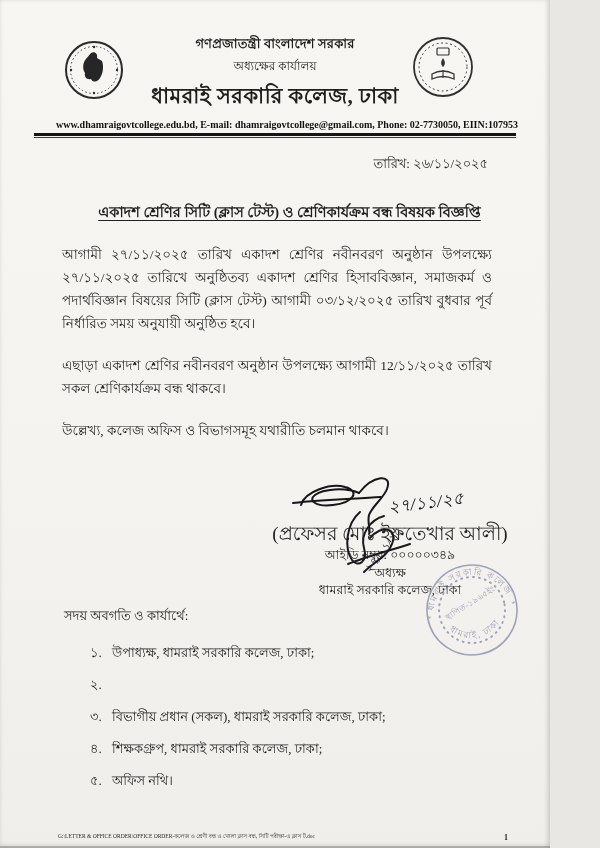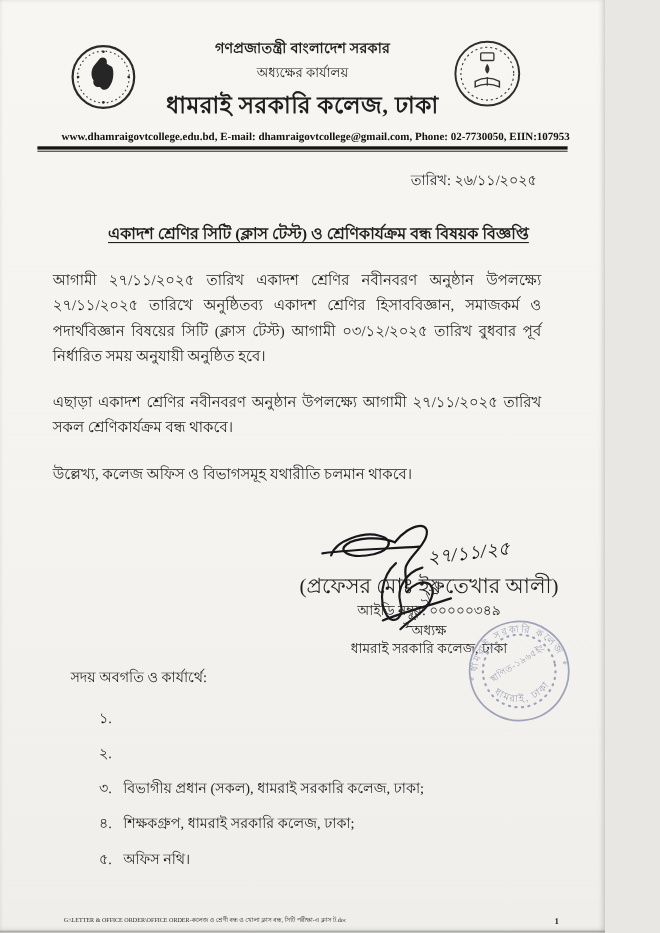--- a/index.html
+++ b/index.html
@@ -46,21 +46,21 @@
   }
   .notice-title{
     margin-top:26px;
     text-align:center;
     font-size:14.5px;
     font-weight:700;
     text-decoration:underline;
     text-underline-offset:3px;
     padding-left:29px;
   }
-  .body-text{ padding:0 58px 0 48px; }
+  .body-text{ padding:0 58px 0 62px; }
   .body-text p{
     margin-top:19px;
     font-size:13.5px;
     line-height:1.7;
     text-align:justify;
   }
   
   .sig-block{
     position:relative;
     width:240px;
@@ -137,21 +137,21 @@
   </div>
 
   <div class="header-rule"></div>
 
   <div class="date-line">তারিখ: ২৬/১১/২০২৫</div>
 
   <div class="notice-title">একাদশ শ্রেণির সিটি (ক্লাস টেস্ট) ও শ্রেণিকার্যক্রম বন্ধ বিষয়ক বিজ্ঞপ্তি</div>
 
   <div class="body-text">
     <p>আগামী ২৭/১১/২০২৫ তারিখ একাদশ শ্রেণির নবীনবরণ অনুষ্ঠান উপলক্ষ্যে ২৭/১১/২০২৫ তারিখে অনুষ্ঠিতব্য একাদশ শ্রেণির হিসাববিজ্ঞান, সমাজকর্ম ও পদার্থবিজ্ঞান বিষয়ের সিটি (ক্লাস টেস্ট) আগামী ০৩/১২/২০২৫ তারিখ বুধবার পূর্ব নির্ধারিত সময় অনুযায়ী অনুষ্ঠিত হবে।</p>
-    <p>এছাড়া একাদশ শ্রেণির নবীনবরণ অনুষ্ঠান উপলক্ষ্যে আগামী ২৭/১১/২০২৫ তারিখ সকল শ্রেণিকার্যক্রম বন্ধ থাকবে।</p>
+    <p>এছাড়া একাদশ শ্রেণির নবীনবরণ অনুষ্ঠান উপলক্ষ্যে আগামী 12/১১/২০২৫ তারিখ সকল শ্রেণিকার্যক্রম বন্ধ থাকবে।</p>
     <p>উল্লেখ্য, কলেজ অফিস ও বিভাগসমূহ যথারীতি চলমান থাকবে।</p>
   </div>
 
   <div class="sig-block">
     <svg class="sig-svg" width="210" height="62" viewBox="0 0 210 62">
       <g fill="none" stroke="#17171a" stroke-width="2" stroke-linecap="round">
         <path d="M16,32 C20,18 46,10 60,14 C76,18 68,30 48,32 C32,34 22,28 30,22 C38,16 60,14 74,20"></path>
         <path d="M74,20 C88,2 108,0 102,16 C98,26 88,32 84,42 C82,50 86,56 84,61"></path>
         <path d="M8,30 C40,26 70,26 96,24"></path>
       </g>
@@ -161,20 +161,21 @@
     <div>আইডি নম্বর: ০০০০০৩৪৯</div>
     <div>অধ্যক্ষ</div>
     <div>ধামরাই সরকারি কলেজ, ঢাকা</div>
   </div>
 
   <div class="dist">
     <div class="dist-heading">সদয় অবগতি ও কার্যার্থে:</div>
     <div class="dist-list">
       <div class="dist-item">
         <span class="num">১.</span>
+        <span>উপাধ্যক্ষ, ধামরাই সরকারি কলেজ, ঢাকা;</span>
       </div>
       <div class="dist-item">
         <span class="num">২.</span>
       </div>
       <div class="dist-item">
         <span class="num">৩.</span>
         <span>বিভাগীয় প্রধান (সকল), ধামরাই সরকারি কলেজ, ঢাকা;</span>
       </div>
       <div class="dist-item">
         <span class="num">৪.</span>

